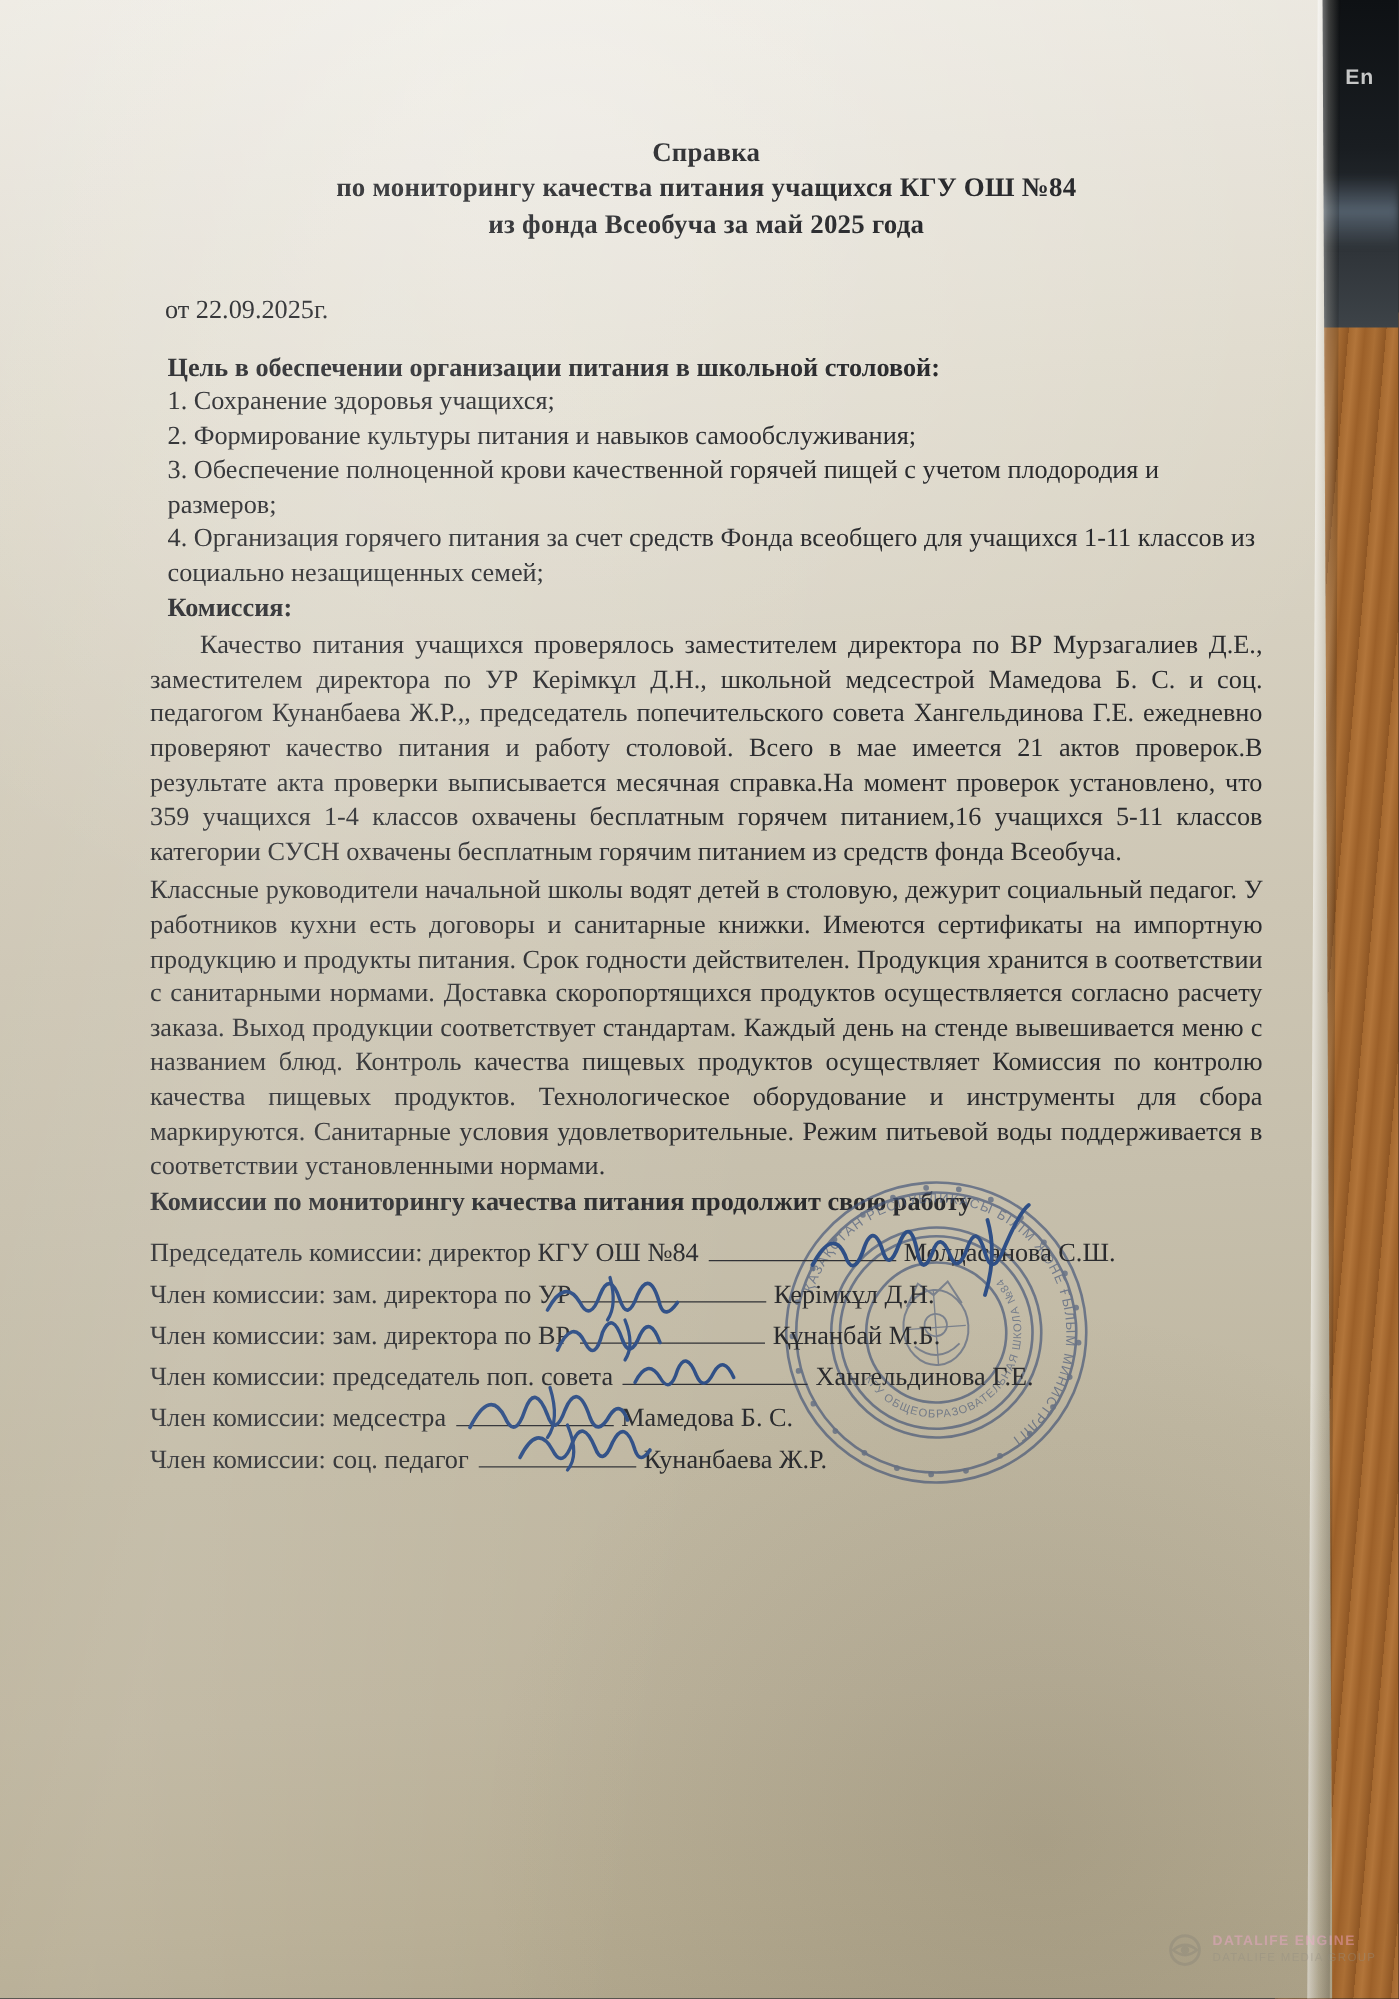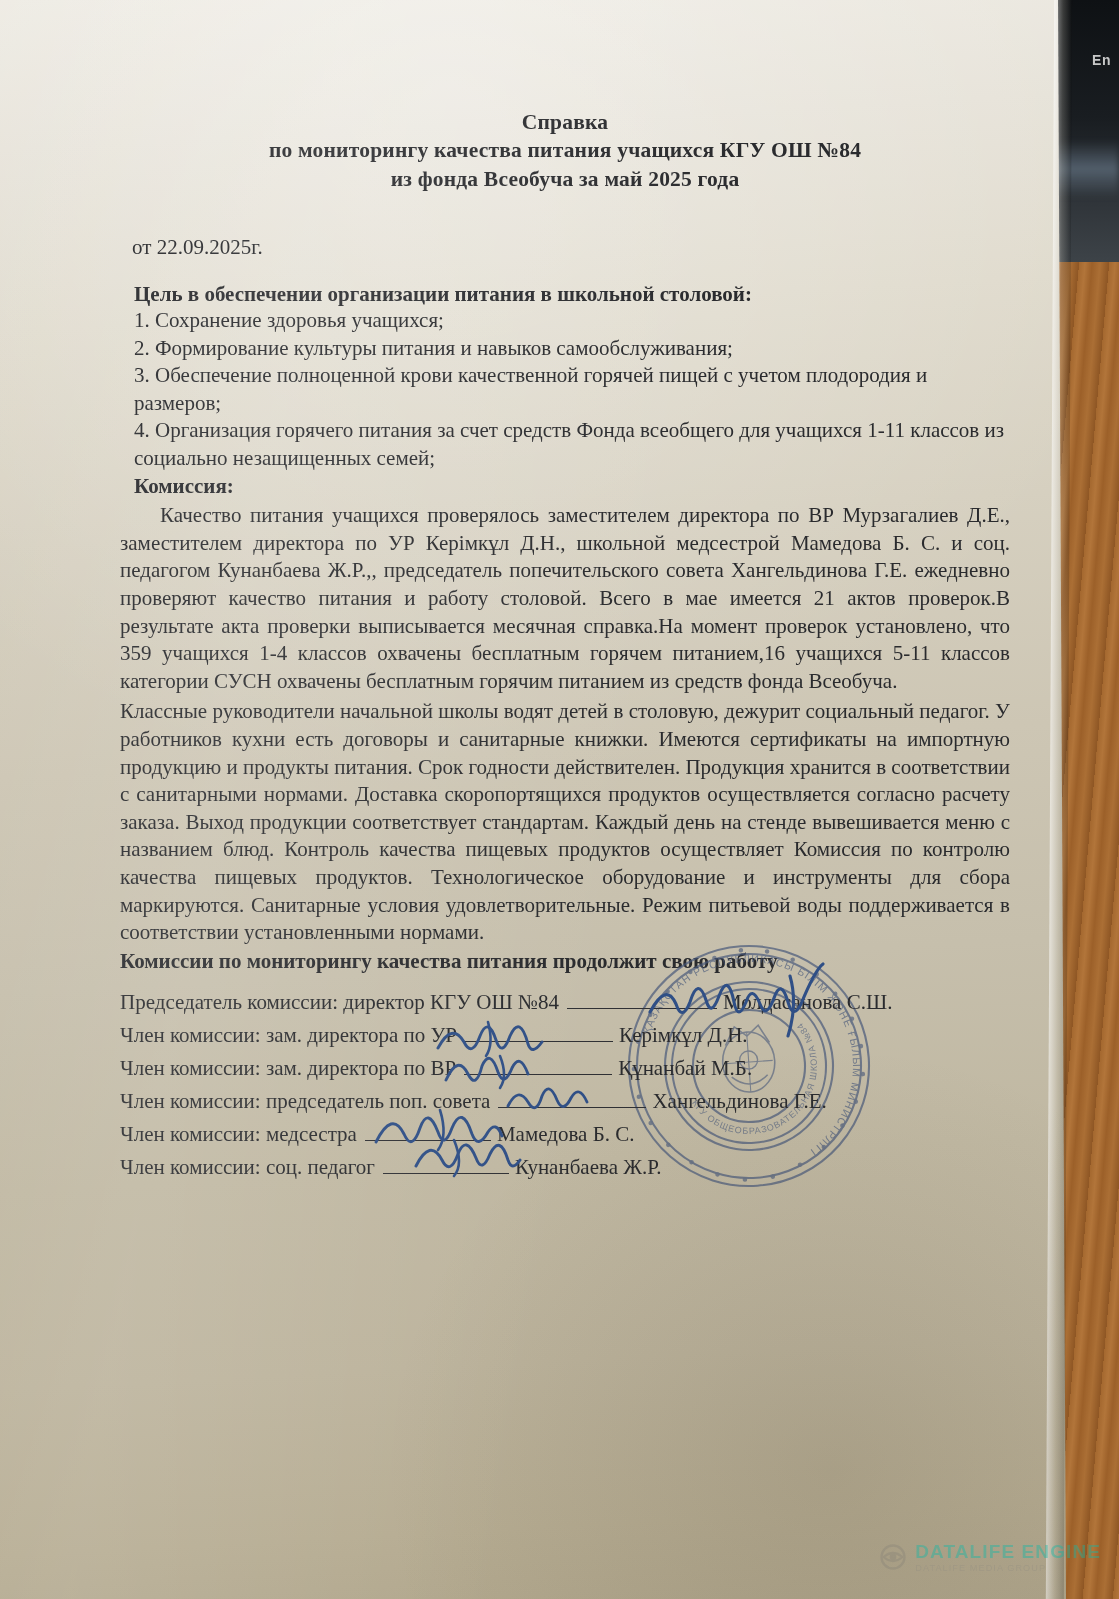--- a/index.html
+++ b/index.html
@@ -37,25 +37,25 @@
   .monitor-dark {
     position: absolute;
     right: 0;
     top: 0;
     width: 99px;
     height: 262px;
     background: linear-gradient(180deg, #0e1114 0%, #191d21 45%, #30353a 78%, #3d4348 100%);
   }
   .monitor-glyph {
     position: absolute;
-    right: 8px;
+    right: 20px;
     top: 52px;
     color: #d6d6d6;
     font-family: "Liberation Sans", sans-serif;
-    font-size: 14px;
+    font-size: 17px;
     font-weight: bold;
     letter-spacing: 0.5px;
     opacity: 0.92;
   }
   .monitor-shine {
     position: absolute;
     right: 0;
     top: 140px;
     width: 99px;
     height: 58px;
@@ -220,25 +220,24 @@
     right: 18px;
     bottom: 26px;
     display: flex;
     align-items: center;
     gap: 9px;
     opacity: 0.42;
   }
   .wm-text { line-height: 1; }
   .wm-title {
     font-family: "Liberation Sans", sans-serif;
-    font-size: 19px;
+    font-size: 11px;
     font-weight: bold;
     letter-spacing: 1.1px;
-    color: #14b8a6;
-    text-align: center;
+    color: #f9a8d4;
   }
   .wm-sub {
     font-family: "Liberation Sans", sans-serif;
     font-size: 9.2px;
     letter-spacing: 1.05px;
     color: #948f82;
     padding-top: 3px;
   }
 </style>
 </head>

